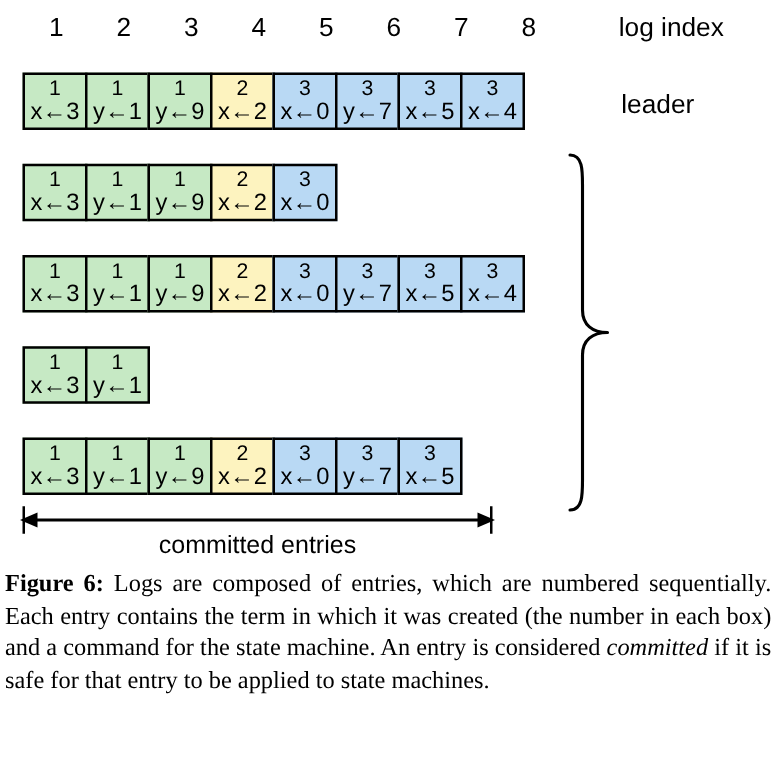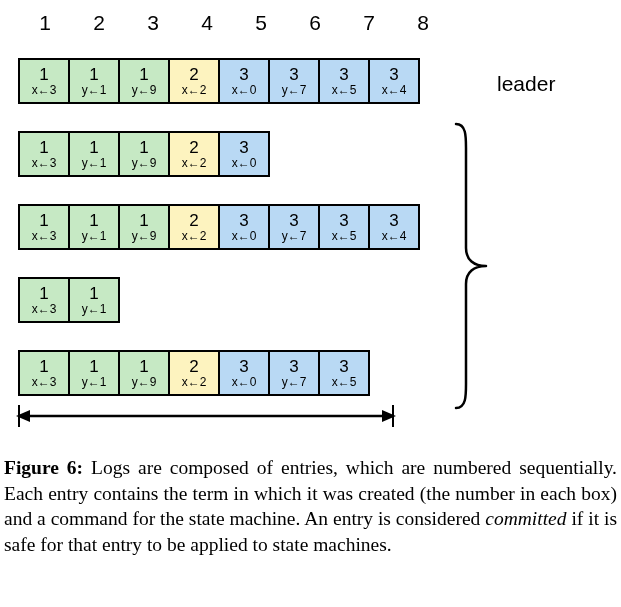--- a/index.html
+++ b/index.html
@@ -65,21 +65,21 @@
     flex-direction: column;
     align-items: center;
     justify-content: center;
     font-family: "Liberation Sans", sans-serif;
     line-height: 1.05;
   }
   .entry .term {
     font-size: 17px;
   }
   .entry .cmd {
-    font-size: 12px;
+    font-size: 19px;
   }
   .entry.term1 { background: #c6e9c4; }
   .entry.term2 { background: #fdf3bf; }
   .entry.term3 { background: #b9d9f4; }
 
   .role-label {
     position: absolute;
     font-size: 21px;
     font-family: "Liberation Sans", sans-serif;
   }
@@ -136,20 +136,21 @@
   <div class="index-row">
     <div class="index-cell">1</div>
     <div class="index-cell">2</div>
     <div class="index-cell">3</div>
     <div class="index-cell">4</div>
     <div class="index-cell">5</div>
     <div class="index-cell">6</div>
     <div class="index-cell">7</div>
     <div class="index-cell">8</div>
   </div>
+  <div class="index-label">log index</div>
 
   <div class="log-row" id="log-row-0" style="top:58px;">
       <div class="entry term1">
         <div class="term">1</div>
         <div class="cmd">x←3</div>
       </div>
       <div class="entry term1">
         <div class="term">1</div>
         <div class="cmd">y←1</div>
       </div>
@@ -281,18 +282,19 @@
     <path d="M4,2 C14,2 14,14 14,26 L14,126 C14,138 22,144 34,144 C22,144 14,150 14,162 L14,262 C14,274 14,286 4,286" fill="none" stroke="#000000" stroke-width="2.5" stroke-linecap="round" stroke-linejoin="round"></path>
   </svg>
 
   <svg id="committed-arrow" viewBox="0 0 384 28">
     <line x1="8" y1="14" x2="376" y2="14" stroke="#000000" stroke-width="2.5"></line>
     <polygon points="2,14 16,8 16,20" fill="#000000"></polygon>
     <polygon points="382,14 368,8 368,20" fill="#000000"></polygon>
     <line x1="5" y1="3" x2="5" y2="25" stroke="#000000" stroke-width="2"></line>
     <line x1="379" y1="3" x2="379" y2="25" stroke="#000000" stroke-width="2"></line>
   </svg>
+  <div id="committed-label">committed entries</div>
 
   <div id="caption">
     <b>Figure 6:</b><span> Logs are composed of entries, which are numbered sequentially. Each entry contains the term in which it was created (the number in each box) and a command for the state machine. An entry is considered </span><i>committed</i><span> if it is safe for that entry to be applied to state machines.</span>
   </div>
 
 </div>
 
 </body></html>

